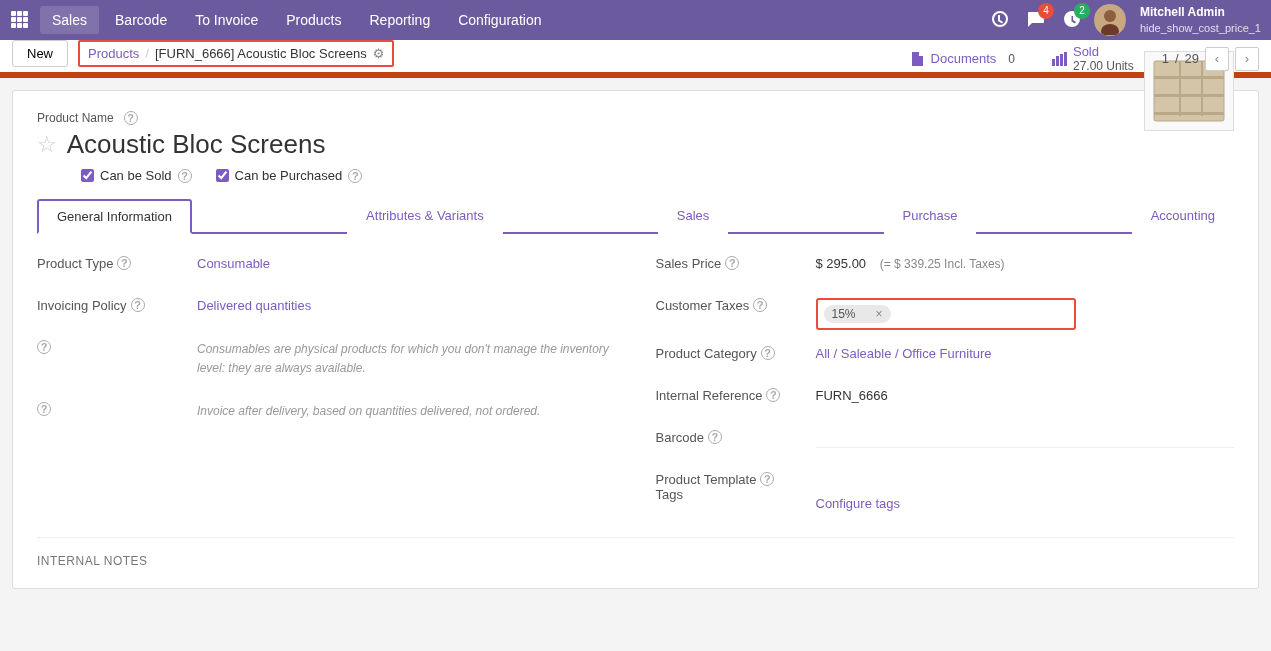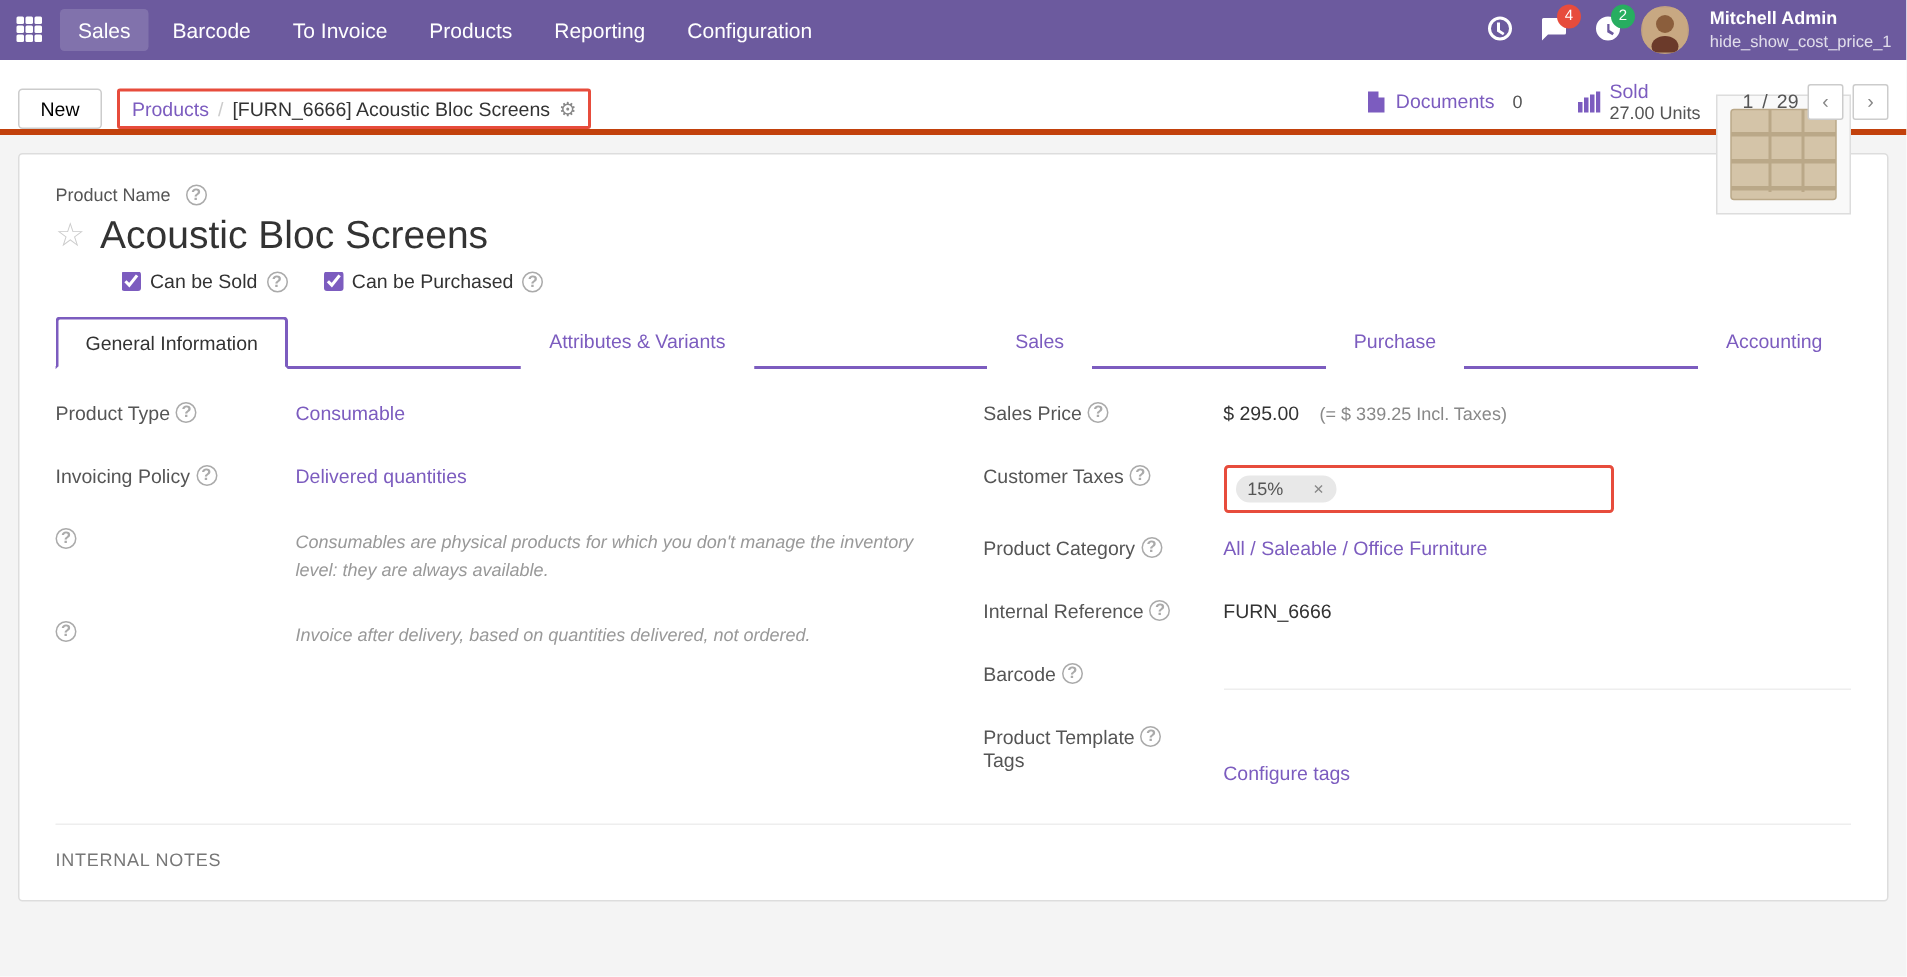--- a/index.html
+++ b/index.html
@@ -36,25 +36,25 @@
     .top-nav .user-info { font-size: 12px; line-height: 1.3; margin-left: 6px; }
     .avatar {
       width: 32px; height: 32px; border-radius: 50%;
       background: #c0a080; overflow: hidden;
       display: flex; align-items: center; justify-content: center;
     }
 
     
     .breadcrumb-bar {
       background: white;
-      border-bottom: 4px solid #c2410c;
+      border-bottom: 6px solid #c2410c;
       display: flex;
-      align-items: flex-end;
+      align-items: flex-start;
       padding: 0 12px;
-      height: 50px;
+      height: 38px;
     }
     .new-btn {
       border: 1px solid #ccc;
       background: white;
       padding: 5px 14px;
       border-radius: 3px;
       cursor: pointer;
       font-size: 13px;
       margin-right: 10px;
     }

